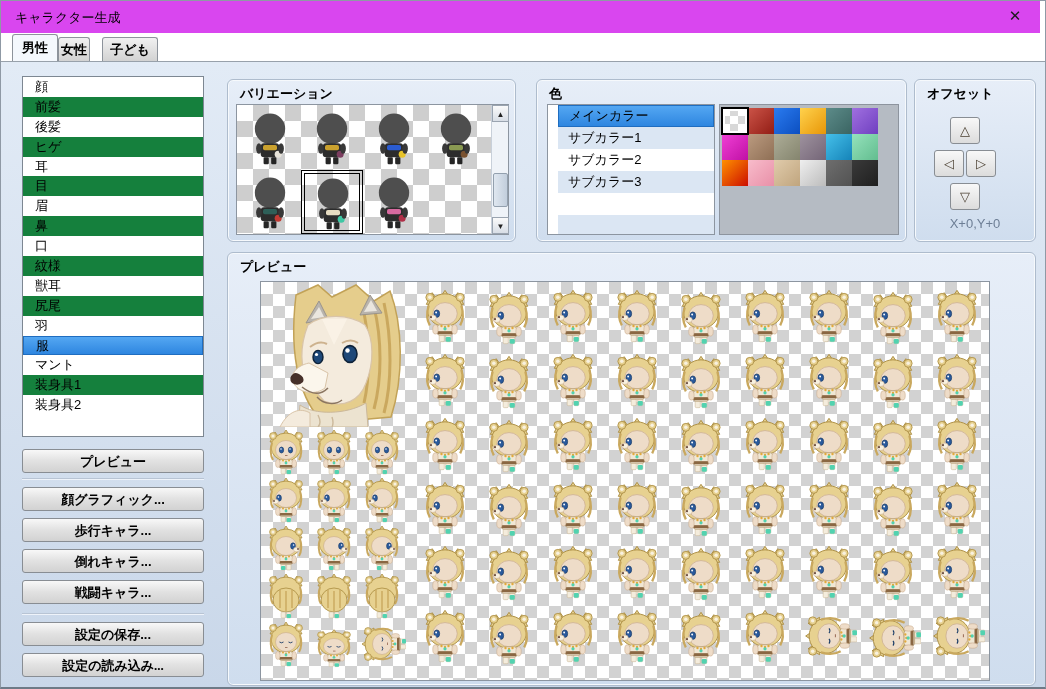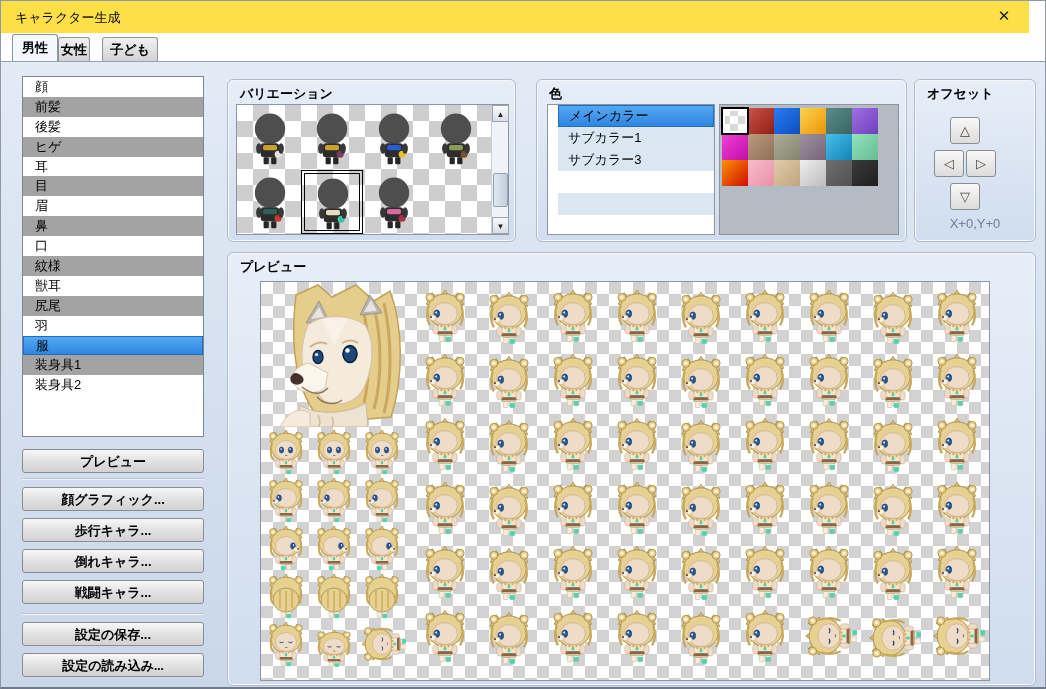--- a/index.html
+++ b/index.html
@@ -3,38 +3,38 @@
 <meta charset="utf-8">
 <style>
   html,body{margin:0;padding:0;background:#e8e8e8;}
   *{box-sizing:border-box;}
   .window{
     position:relative;width:1046px;height:689px;overflow:hidden;
     background:#ffffff;border:1px solid #8f99a5;border-bottom:2px solid #6e7a87;
     font-family:"Liberation Sans","DejaVu Sans",sans-serif;color:#000;
   }
   
-  .titlebar{position:absolute;top:0;left:0;right:16px;height:32px;background:#fde047;padding-left:48px;}
+  .titlebar{position:absolute;top:0;left:0;right:5px;height:32px;background:#d946ef;padding-left:48px;}
   .titlebar .title{position:absolute;left:14px;top:8px;font-size:13px;}
   .titlebar .close{position:absolute;right:14px;top:4px;font-size:15px;color:#1a1a1a;
     width:22px;height:22px;text-align:center;line-height:22px;cursor:pointer;}
   
   .tabstrip{position:absolute;top:32px;left:0;right:0;height:28px;background:#ffffff;}
   .tab{position:absolute;font-size:13px;font-weight:bold;text-align:center;
     border:1px solid #8d939b;border-bottom:none;border-radius:3px 3px 0 0;cursor:pointer;}
   .tab.inactive{top:4px;height:24px;line-height:23px;background:linear-gradient(#f1f1f1,#d2d2d2);}
   .tab.active{top:1px;height:27px;line-height:26px;background:#f4f8fd;z-index:3;}
   
   .page{position:absolute;top:60px;left:0;right:0;bottom:0;
     background:linear-gradient(#e2ebf6,#c9d7e9);border-top:1px solid #98a1ab;}
   
   .partlist{position:absolute;left:21px;top:14px;width:182px;height:361px;
     background:#fff;border:1px solid #7d8792;}
   .partrow{height:19.9px;line-height:20px;font-size:13px;padding-left:12px;cursor:pointer;}
-  .partrow.alt{background:#a3a3a3;}
+  .partrow.alt{background:#15803d;}
   .partrow.sel{background:linear-gradient(#54a7f2,#2e86e0);border:1px solid #1f6dc0;line-height:18px;}
   
   .pushbtn{position:absolute;left:21px;width:182px;height:24px;
     background:linear-gradient(#f8f8f8,#e2e2e2 48%,#d2d2d2);
     border:1px solid #888d93;border-radius:3px;font-size:13px;font-weight:bold;
     text-align:center;line-height:22px;cursor:pointer;font-family:inherit;}
   .groupline{position:absolute;left:21px;width:182px;height:2px;
     border-top:1px solid #b8c4d4;border-bottom:1px solid #eef3fa;}
   
   .panel{position:absolute;background:linear-gradient(#e7eef8,#cfddee);
@@ -108,20 +108,21 @@
         <div class="partrow">耳</div>
         <div class="partrow alt">目</div>
         <div class="partrow">眉</div>
         <div class="partrow alt">鼻</div>
         <div class="partrow">口</div>
         <div class="partrow alt">紋様</div>
         <div class="partrow">獣耳</div>
         <div class="partrow alt">尻尾</div>
         <div class="partrow">羽</div>
         <div class="partrow alt sel">服</div>
+        <div class="partrow">マント</div>
         <div class="partrow alt">装身具1</div>
         <div class="partrow">装身具2</div>
       </div>
     <div id="btnstack">
         <button class="pushbtn" style="top: 387px;">プレビュー</button>
         <div class="groupline" style="top: 416px;"></div>
         <button class="pushbtn" style="top: 425px;">顔グラフィック...</button>
         <button class="pushbtn" style="top: 456px;">歩行キャラ...</button>
         <button class="pushbtn" style="top: 487px;">倒れキャラ...</button>
         <button class="pushbtn" style="top: 518px;">戦闘キャラ...</button>
@@ -225,20 +226,21 @@
           <div class="vthumb" style="top:68px;height:34px;"></div>
         </div>
       </div>
     </div>
 
     <div class="panel" style="left:535px;top:17px;width:371px;height:163px;">
       <div class="plabel">色</div>
       <div class="inset" style="left:10px;top:24px;width:168px;height:131px;overflow:hidden;padding-left:10px;" id="colorlist">
           <div class="colrow sel">メインカラー</div>
           <div class="colrow alt">サブカラー1</div>
+          <div class="colrow">サブカラー2</div>
           <div class="colrow alt">サブカラー3</div>
           <div class="colrow"></div>
           <div class="colrow alt"></div>
         </div>
       <div class="palette" style="left:182px;top:24px;width:180px;height:131px;" id="palette">
           <div class="swatch swcheck sel" style="left: 2px; top: 3px;"></div>
           <div class="swatch" style="left: 28px; top: 3px; background: linear-gradient(135deg, rgb(204, 84, 72), rgb(146, 29, 21));"></div>
           <div class="swatch" style="left: 54px; top: 3px; background: linear-gradient(135deg, rgb(42, 123, 240), rgb(12, 79, 192));"></div>
           <div class="swatch" style="left: 80px; top: 3px; background: linear-gradient(135deg, rgb(255, 210, 77), rgb(232, 150, 7));"></div>
           <div class="swatch" style="left: 106px; top: 3px; background: linear-gradient(135deg, rgb(93, 140, 138), rgb(58, 100, 98));"></div>

